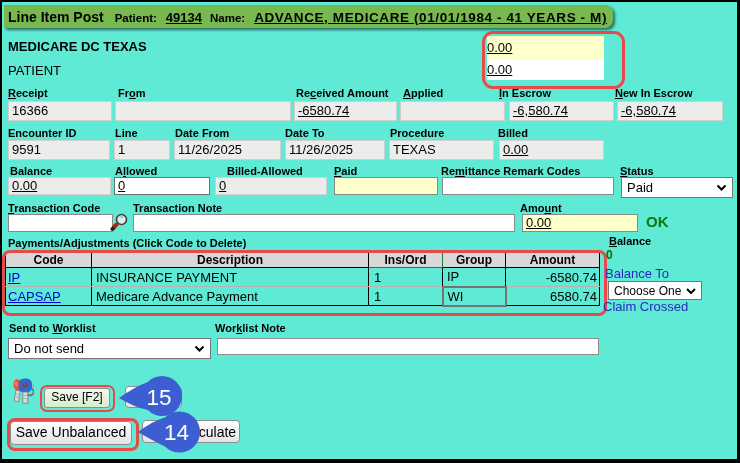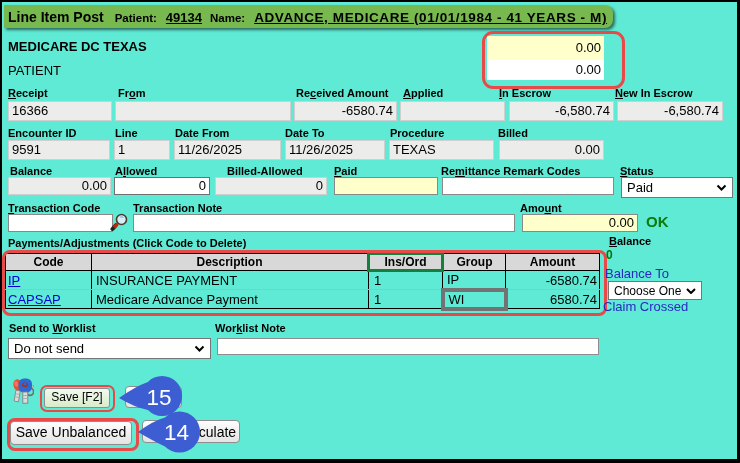--- a/index.html
+++ b/index.html
@@ -4,21 +4,21 @@
 <style>
 html,body{margin:0;padding:0;}
 body{font-family:"Liberation Sans",sans-serif;background:#fff;}
 #c{position:relative;width:740px;height:463px;background:#5eead4;overflow:hidden;}
 .ab{position:absolute;}
 .lbl{position:absolute;font-size:11px;font-weight:bold;color:#000;white-space:nowrap;}
 .txt13{font-size:13px;color:#000;white-space:nowrap;}
 .gbox{position:absolute;background:#ECECEA;border:1px solid #CFCFCF;height:20px;font-size:13px;line-height:18px;padding:0 3px;color:#000;}
 .inp{position:absolute;background:#fff;border:1px solid #898989;height:18px;font-size:13px;line-height:16px;padding:0 3px;color:#000;}
 .yel{background:#FFFFCC;}
-.rt{text-align:right;}
+.rt{text-decoration:underline;}
 .red{position:absolute;border:3px solid #E84A4A;border-radius:9px;}
 .sel{position:absolute;background:#fff;border:1px solid #767676;font-size:13px;color:#000;display:flex;align-items:center;}
 .sel .tx{padding-left:5px;flex:1;white-space:nowrap;overflow:hidden;}
 .sel svg{margin-right:5px;flex:none;}
 .navy{position:absolute;font-size:13px;color:#2929BF;white-space:nowrap;}
 .btn{position:absolute;border:1px solid #8E8E8E;border-radius:4px;background:linear-gradient(#FDFDFD,#E4E4E4);font-size:13px;color:#000;text-align:center;}
 u{text-decoration:underline;}
 </style>
 </head>
 <body>
@@ -109,36 +109,36 @@
         <col style="width:86px">
         <col style="width:277px">
         <col style="width:74px">
         <col style="width:63px">
         <col style="width:94px">
       </colgroup>
 <tbody>
         <tr style="height:14px;background:#D8D8D8;">
 <td style="border:1px solid #000;font-size:12px;font-weight:bold;text-align:center;padding:0;">Code</td>
 <td style="border:1px solid #000;font-size:12px;font-weight:bold;text-align:center;padding:0;">Description</td>
-<td style="border:3px solid #15803d;font-size:12px;font-weight:bold;text-align:center;padding:0;">Ins/Ord</td>
+<td style="border:1px solid #15803d;font-size:12px;font-weight:bold;text-align:center;padding:0;">Ins/Ord</td>
 <td style="border:1px solid #000;font-size:12px;font-weight:bold;text-align:center;padding:0;">Group</td>
 <td style="border:1px solid #000;font-size:12px;font-weight:bold;text-align:center;padding:0;">Amount</td>
 </tr>
 <tr style="height:19px;">
 <td style="border:1px solid #000;border-bottom-color:#b5b5b5;padding:0 2px;"><span style="color:#0000D6;text-decoration:underline;">IP</span></td>
 <td style="border:1px solid #000;border-bottom-color:#b5b5b5;padding:0 4px;">INSURANCE PAYMENT</td>
 <td style="border:1px solid #000;border-bottom-color:#b5b5b5;padding:0 5px;">1</td>
 <td style="border:1px solid #000;border-bottom-color:#b5b5b5;padding:0 4px;">IP</td>
 <td style="border:1px solid #000;border-bottom-color:#b5b5b5;padding:0 2px;text-align:right;">-6580.74</td>
 </tr>
 <tr style="height:19px;">
 <td style="border:1px solid #000;padding:0 2px;"><span style="color:#0000D6;text-decoration:underline;">CAPSAP</span></td>
 <td style="border:1px solid #000;padding:0 4px;">Medicare Advance Payment</td>
 <td style="border:1px solid #000;padding:0 5px;">1</td>
-<td style="border:4px solid #737373;padding:0 4px;">WI</td>
+<td style="border:2px solid #737373;padding:0 4px;">WI</td>
 <td style="border:1px solid #000;padding:0 2px;text-align:right;">6580.74</td>
 </tr>
 </tbody>
     </table>
 <div class="red" style="left:2px;top:250px;width:599px;height:60px;border-radius:8px;"></div>
 
 <div class="ab" style="left:606px;top:248px;font-size:12px;font-weight:bold;color:#007700;z-index:5;">0</div>
 <div class="navy" style="left:605px;top:266px;">Balance To</div>
 <div class="sel" style="left:608px;top:281px;width:92px;height:17px;font-size:12px;">
       <span class="tx">Choose One</span>

